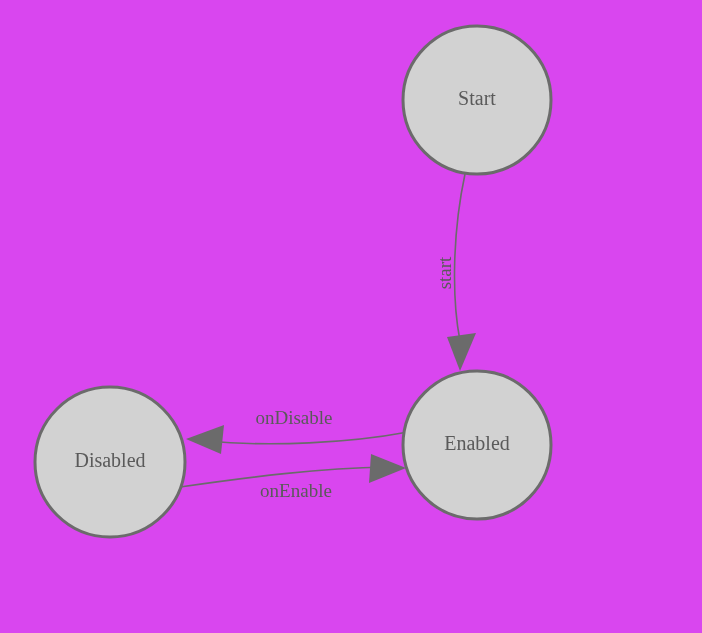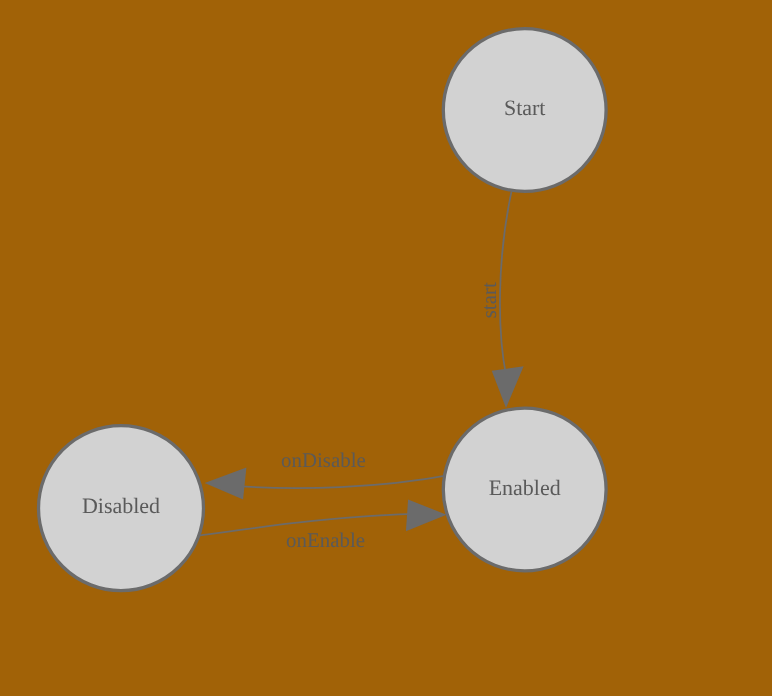--- a/index.html
+++ b/index.html
@@ -11,21 +11,21 @@
   body {
     width: 702px;
     height: 633px;
     overflow: hidden;
     font-family: "Liberation Serif", "DejaVu Serif", serif;
   }
   #diagram-canvas {
     position: relative;
     width: 702px;
     height: 633px;
-    background: #a16207;
+    background: #d946ef;
   }
   #diagram-svg {
     position: absolute;
     top: 0;
     left: 0;
     width: 702px;
     height: 633px;
     display: block;
   }
   .node-circle {

